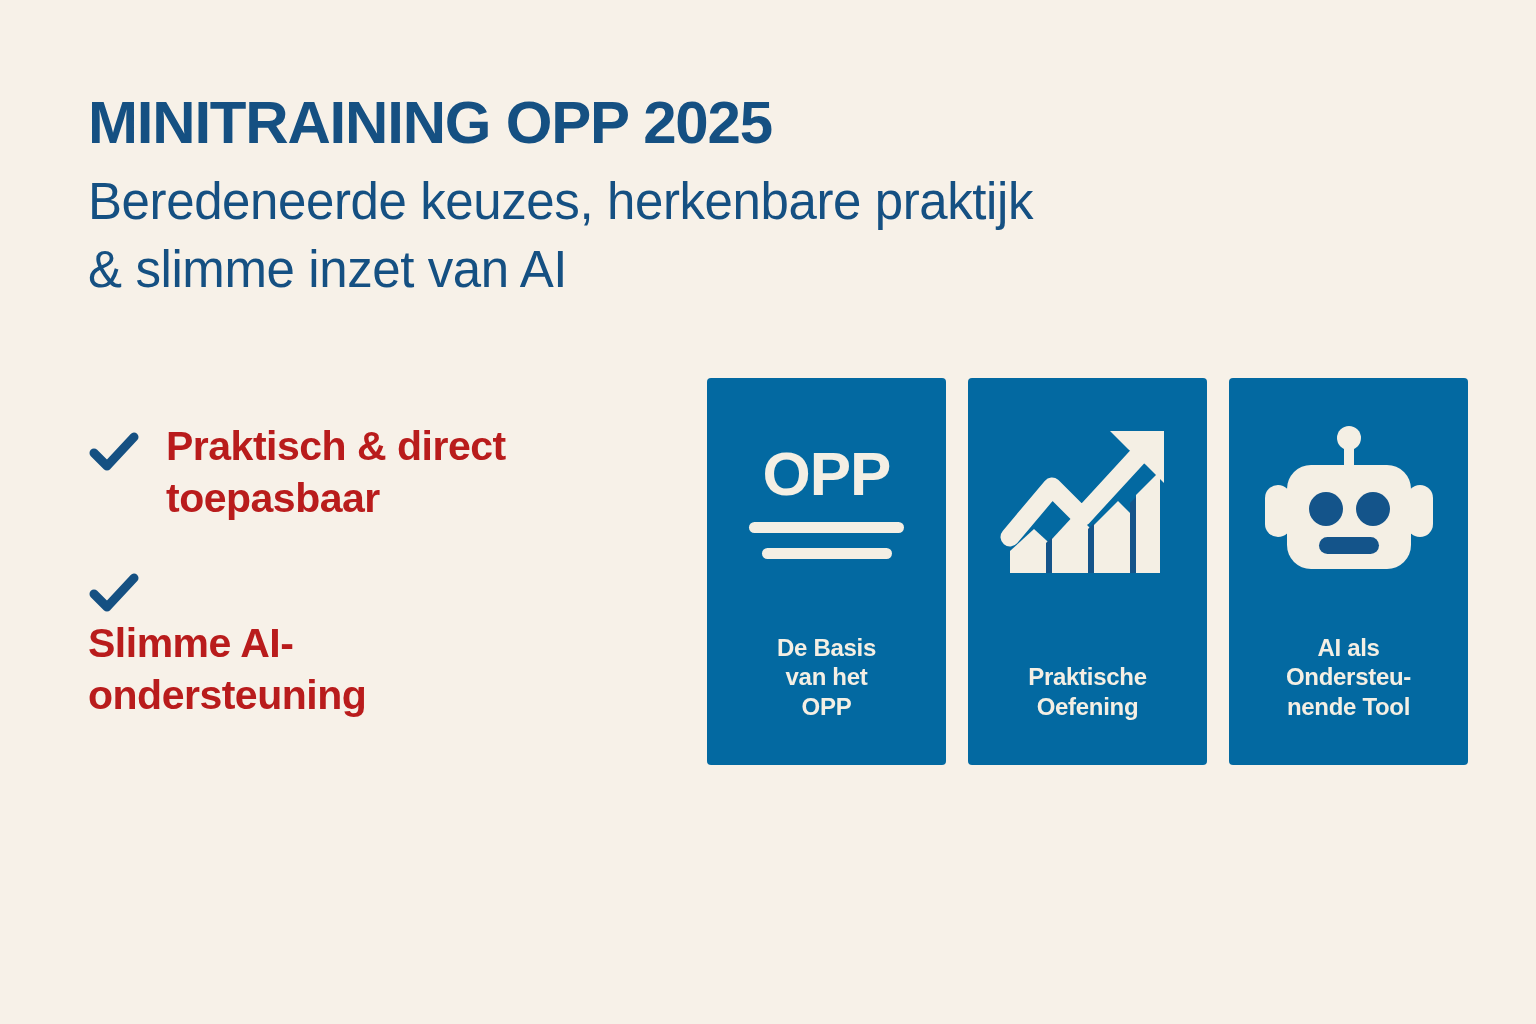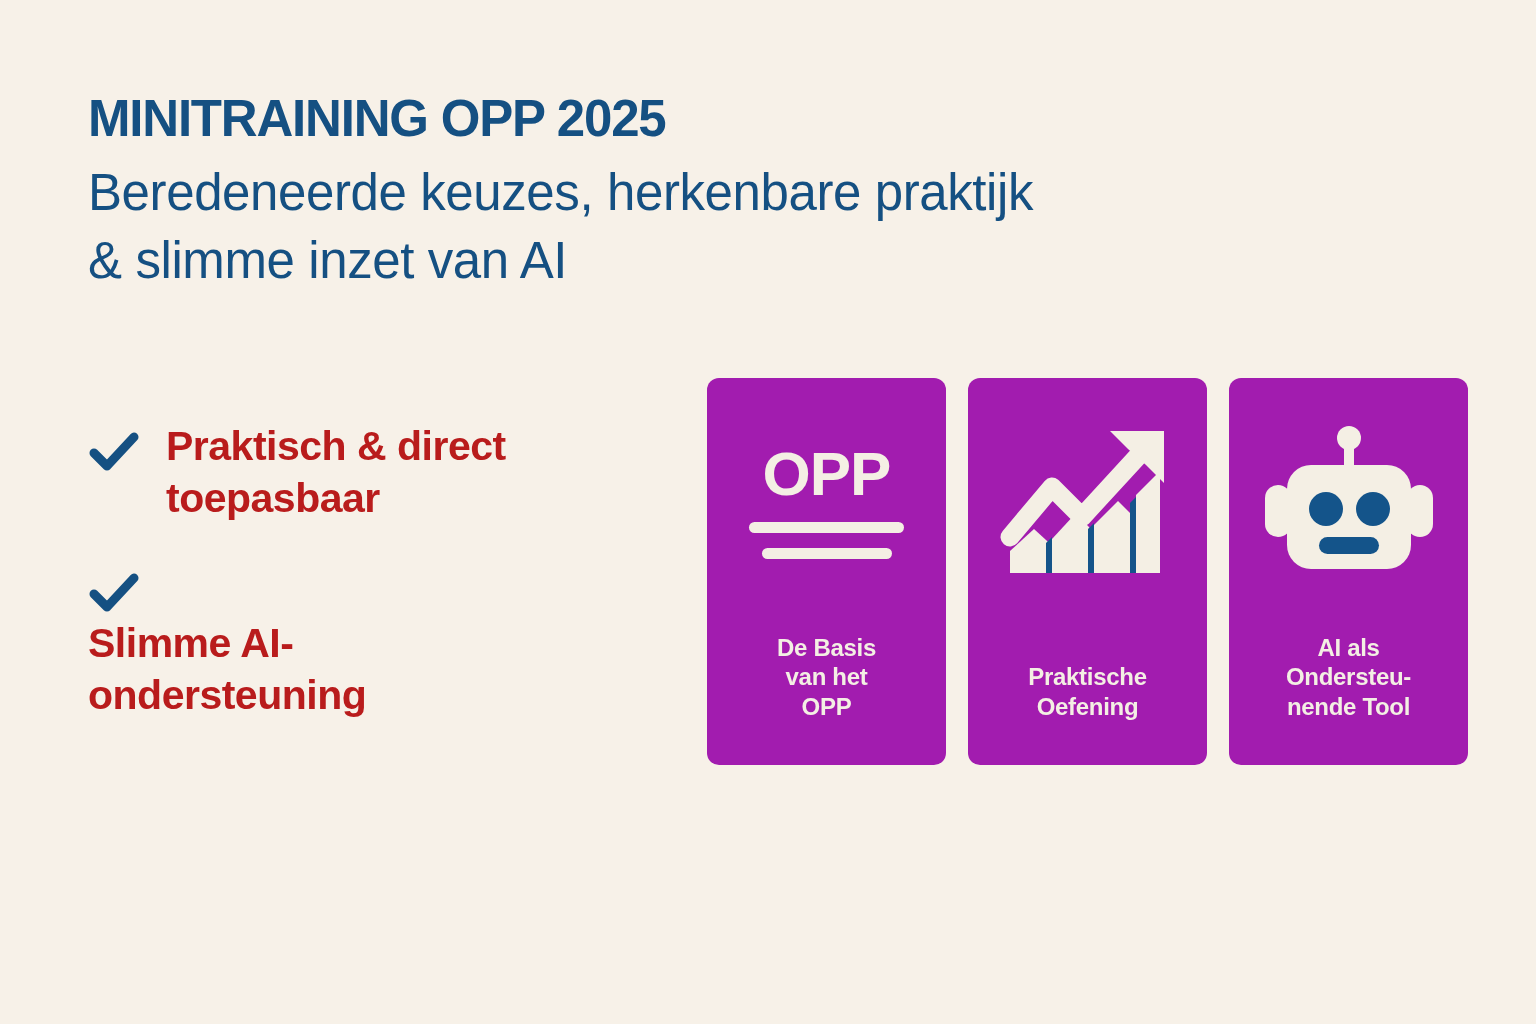--- a/index.html
+++ b/index.html
@@ -23,21 +23,21 @@
 
   
   .left-col {
     position: absolute;
     left: 88px;
     top: 92px;
     width: 600px;
   }
 
   .title {
-    font-size: 51px;
+    font-size: 60px;
     font-weight: 700;
     letter-spacing: -1.2px;
     color: #155082;
     line-height: 1.04;
     margin: 0 0 14px 0;
     white-space: nowrap;
   }
 
   .subtitle {
     font-size: 51px;
@@ -90,22 +90,22 @@
     position: absolute;
     left: 707px;
     top: 378px;
     width: 761px;
     height: 387px;
     display: flex;
     gap: 22px;
   }
   .card {
     flex: 1 1 0;
-    background: #a21caf;
-    border-radius: 12px;
+    background: #0369a1;
+    border-radius: 4px;
     display: flex;
     flex-direction: column;
     align-items: center;
     box-sizing: border-box;
     padding: 40px 10px 28px 10px;
     position: relative;
   }
   .card-icon {
     flex: 0 0 auto;
     height: 165px;

